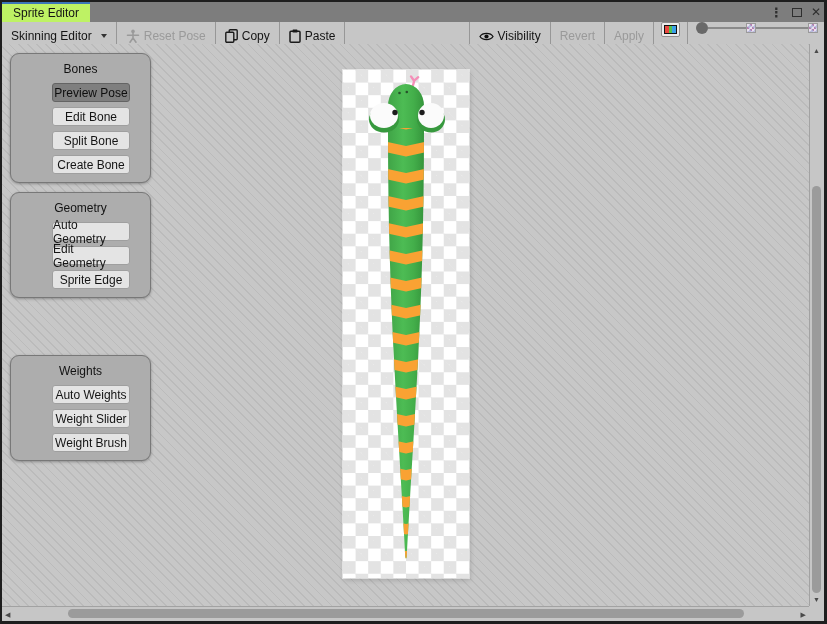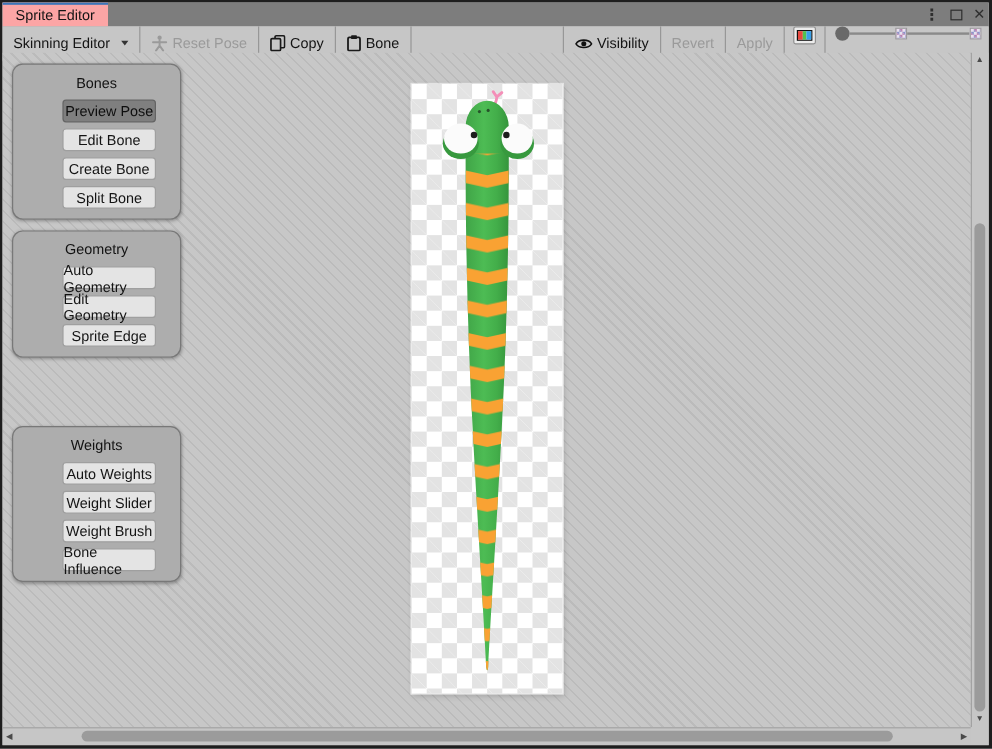--- a/index.html
+++ b/index.html
@@ -6,21 +6,21 @@
   body { font-family:"Liberation Sans","DejaVu Sans",sans-serif; background:#555; }
   .window {
     position:relative; width:827px; height:624px;
     border:2px solid #1e1e1e; border-right-width:3px; border-bottom-width:3px;
     background:#c3c3c3; overflow:hidden;
   }
   
   .titlebar { position:absolute; left:0; top:0; right:0; height:20px; background:#7d7d7d; }
   .tab {
     position:absolute; left:0; top:0; width:88px; height:20px;
-    background:#fca5a5; border-top:2px solid #3c76b8;
+    background:#bef264; border-top:2px solid #3c76b8;
     display:flex; align-items:center; justify-content:center;
     font-size:12px; color:#141414;
   }
   .win-controls { position:absolute; right:3px; top:0; height:20px; display:flex; align-items:center; gap:9px; color:#2e2e2e; }
   .kebab { font-size:13px; font-weight:bold; line-height:1; cursor:default; }
   .maxbox { width:10px; height:9px; border:1.5px solid #2e2e2e; display:inline-block; }
   .closex { font-size:12px; line-height:1; }
   
   .toolbar {
     position:absolute; left:0; top:20px; right:0; height:29px;
@@ -128,21 +128,21 @@
         <rect x="0.8" y="3.2" width="8" height="10" rx="1" fill="#c6c6c6" stroke="#1a1a1a" stroke-width="1.4"></rect>
       </svg>
       <span>Copy</span>
     </div>
     <div class="sep"></div>
     <div class="tb-item">
       <svg width="12" height="14" viewBox="0 0 12 14">
         <rect x="1" y="2.2" width="10" height="11" rx="1" fill="none" stroke="#1a1a1a" stroke-width="1.5"></rect>
         <rect x="3.6" y="0.4" width="4.8" height="3.2" rx="0.6" fill="#1a1a1a"></rect>
       </svg>
-      <span>Bone</span>
+      <span>Paste</span>
     </div>
     <div class="sep"></div>
 
     <div class="sep push-right"></div>
     <div class="tb-item">
       <svg width="15" height="11" viewBox="0 0 15 11">
         <path d="M1 5.5 C3.5 1.4 11.5 1.4 14 5.5 C11.5 9.6 3.5 9.6 1 5.5 Z" fill="none" stroke="#111" stroke-width="1.3"></path>
         <circle cx="7.5" cy="5.5" r="2.1" fill="#111"></circle>
       </svg>
       <span>Visibility</span>
@@ -172,37 +172,36 @@
       <span class="pat-sq"></span>
     </div>
   </div>
 
   <div class="main">
 
     <div class="panel panel-bones">
       <div class="panel-title">Bones</div>
       <div class="pbtn active">Preview Pose</div>
       <div class="pbtn">Edit Bone</div>
+      <div class="pbtn">Split Bone</div>
       <div class="pbtn">Create Bone</div>
-      <div class="pbtn">Split Bone</div>
     </div>
 
     <div class="panel panel-geom">
       <div class="panel-title">Geometry</div>
       <div class="pbtn">Auto Geometry</div>
       <div class="pbtn">Edit Geometry</div>
       <div class="pbtn">Sprite Edge</div>
     </div>
 
     <div class="panel panel-weights">
       <div class="panel-title">Weights</div>
       <div class="pbtn">Auto Weights</div>
       <div class="pbtn">Weight Slider</div>
       <div class="pbtn">Weight Brush</div>
-      <div class="pbtn">Bone Influence</div>
     </div>
 
     <div class="canvas">
       <svg width="126" height="508" viewBox="0 0 126 508">
         <defs>
           <linearGradient id="bodyGrad" x1="0" y1="0" x2="1" y2="0">
             <stop offset="0" stop-color="#40a447"></stop>
             <stop offset="0.42" stop-color="#4dbc54"></stop>
             <stop offset="0.72" stop-color="#43ae4a"></stop>
             <stop offset="1" stop-color="#35953c"></stop>

